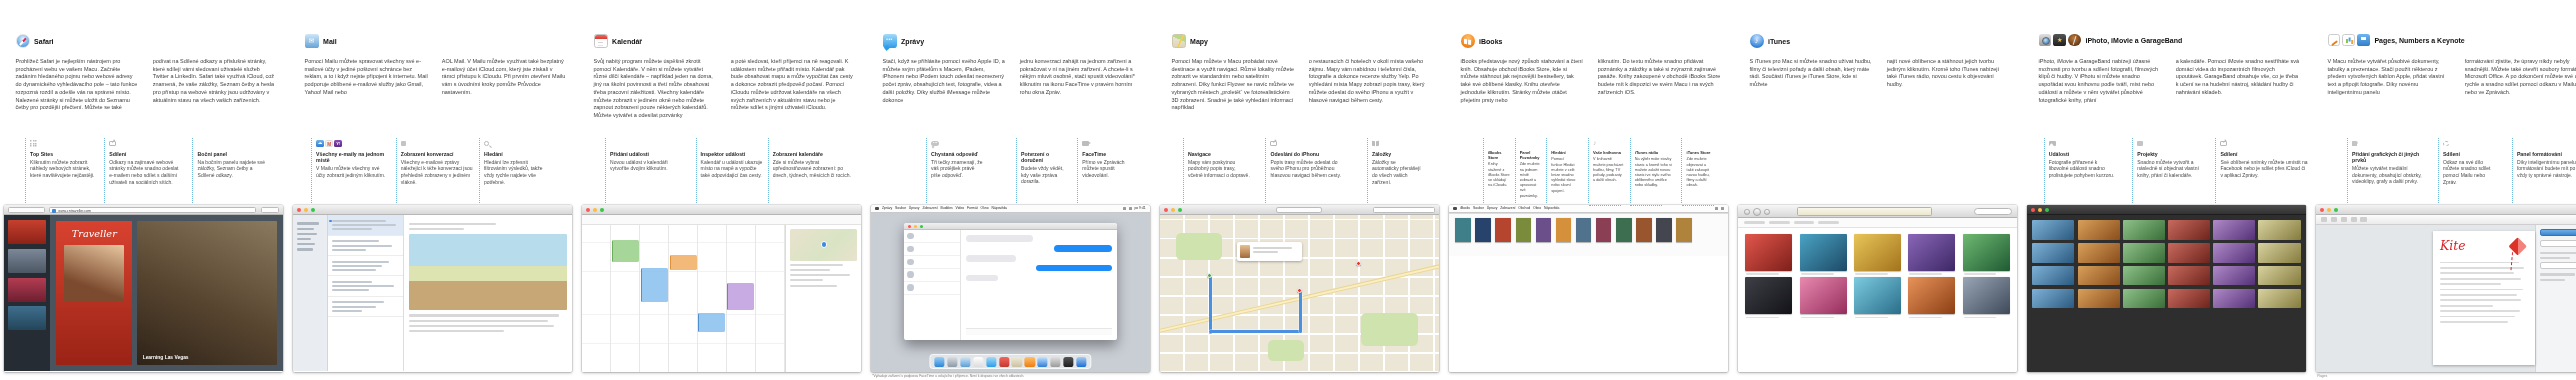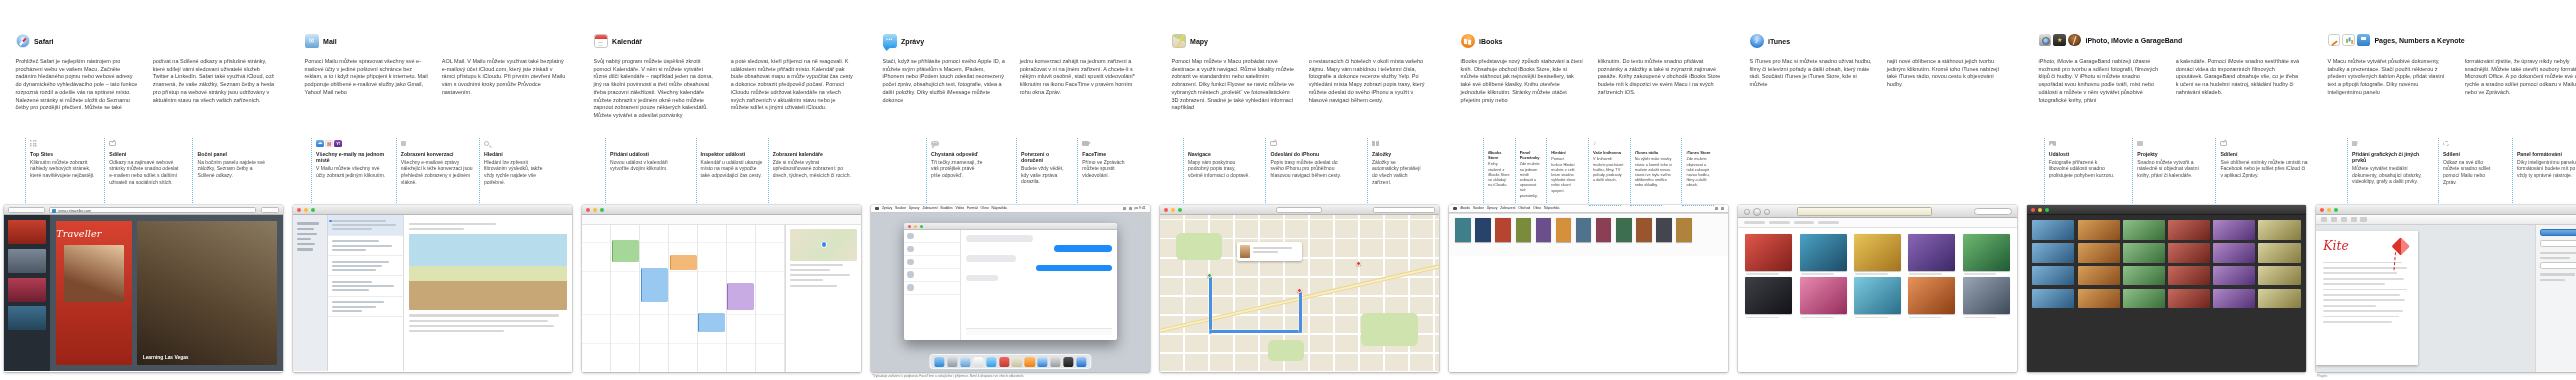--- a/index.html
+++ b/index.html
@@ -90,21 +90,21 @@
 .navbtns{position:absolute;left:4.1px;top:2.1px;width:37px;height:6.2px;background:#fdfdfd;border:0.5px solid #bbb;border-radius:1.5px}
 .rdr{position:absolute;right:4.1px;top:2.1px;width:17.5px;height:6.2px;background:#fdfdfd;border:0.5px solid #bbb;border-radius:1.5px}
 .saf-body{display:flex;height:156px;background:#49545f}
 .saf-side{width:46px;background:#262c34;padding:5.2px 4.1px}
 .saf-side i{display:block;height:24px;border-radius:1px;margin-bottom:4.6px}
 .saf-side i:nth-child(1){background:linear-gradient(#c6402e,#8c2217)}
 .saf-side i:nth-child(2){background:linear-gradient(#7b8898,#4c5763)}
 .saf-side i:nth-child(3){background:linear-gradient(#b33c52,#6d1f30)}
 .saf-side i:nth-child(4){background:linear-gradient(#3e6f8e,#24455a)}
 .saf-main{flex:1;display:flex;gap:5.2px;padding:6.2px}
-.saf-cover{width:76px;border-radius:1px;background:linear-gradient(#d8422f,#9a2316);padding-top:6.2px;position:relative}
+.saf-cover{width:76px;border-radius:1px;background:linear-gradient(#d8422f,#9a2316);text-align:center;padding-top:6.2px;position:relative}
 .trav{font-family:"DejaVu Serif",serif;font-style:italic;color:#fff;font-size:9.8px}
 .saf-cover i{position:absolute;left:8.2px;right:8.2px;top:24px;height:57px;display:block;background:linear-gradient(200deg,#e8c7a0,#7c4a2e 70%);border-radius:1px}
 .saf-photo{flex:1;border-radius:1px;background:linear-gradient(205deg,#8a7a5e,#584530 55%,#2e2318);position:relative}
 .cap{position:absolute;left:5.2px;bottom:5.2px;color:#fff;font-size:4.9px;font-weight:bold}
 
 .mail-body{display:flex;height:156px}
 .m-side{width:35px;background:#e9edf2;border-right:0.5px solid #d2d6db;padding:4.1px 3.6px}
 .m-side .ln{background:#aeb6c0}
 .m-list{width:76px;border-right:0.5px solid #ddd}
 .m-row{padding:2.6px 4.1px 2.1px;border-bottom:0.5px solid #ececec;position:relative}
@@ -204,21 +204,21 @@
 .ph:nth-child(6n+1){background:linear-gradient(140deg,#7fb2d8,#2c5a80)}
 .ph:nth-child(6n+2){background:linear-gradient(140deg,#d8a05a,#8a4e1c)}
 .ph:nth-child(6n+3){background:linear-gradient(140deg,#8fc28a,#3a6e38)}
 .ph:nth-child(6n+4){background:linear-gradient(140deg,#c86a5e,#6e241c)}
 .ph:nth-child(6n+5){background:linear-gradient(140deg,#b08ac8,#543178)}
 .ph:nth-child(6n+6){background:linear-gradient(140deg,#d8d2a0,#857c3e)}
 
 .pg-tools{height:9.3px;background:linear-gradient(#fcfcfc,#ebebeb);border-bottom:0.5px solid #cfcfcf;display:flex;gap:3.6px;align-items:center;padding:0 5.2px}
 .pg-tools i{width:6.2px;height:4.6px;background:#cfcfcf;border-radius:1px}
 .pg-body{display:flex;height:147px;background:#e4e7ea}
-.pg-doc{flex:1;display:flex;justify-content:flex-start;padding:6.2px 0}
+.pg-doc{flex:1;display:flex;justify-content:flex-end;padding:6.2px 0}
 .pg-page{width:102px;background:#fff;box-shadow:0 0.5px 2.6px rgba(0,0,0,.3);position:relative;padding:8.2px 7.2px}
 .kword{font-family:"DejaVu Serif",serif;font-style:italic;color:#d8232a;font-size:12.4px;line-height:13.4px}
 .kite{position:absolute;right:10.3px;top:9.3px;width:13.4px;height:13.4px;border-radius:1.5px;background:linear-gradient(45deg,#dd3228 0 50%,#f2837c 50%);transform:rotate(45deg)}
 .kite::after{content:"";position:absolute;left:12.4px;top:12.4px;width:0.5px;height:17.5px;border-left:0.5px dashed #d8232a;transform:rotate(-40deg)}
 .pl{height:1.8px;background:#dcdcdc;border-radius:1px;margin:3.6px 0}
 .pg-panel{width:60px;background:#f3f4f6;border-left:0.5px solid #d6d6d6;padding:4.6px 4.1px}
 .seg{height:6.7px;background:#fff;border:0.5px solid #c8c8c8;border-radius:2.1px;margin-bottom:4.6px}
 .seg.b{background:linear-gradient(#6fb0e8,#3f85cf);border-color:#3572b4}
 .pg-panel .ln{background:#d2d2d2}
 .shot-label{position:absolute;left:5.2px;top:374px;font-size:3.6px;color:#8a8a8a}

